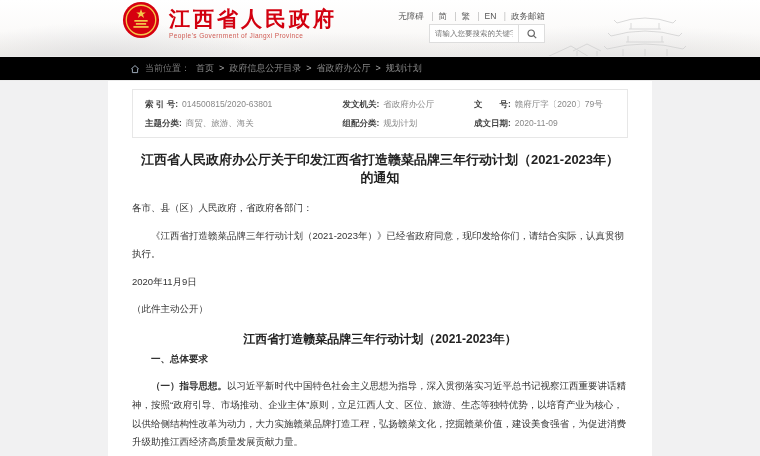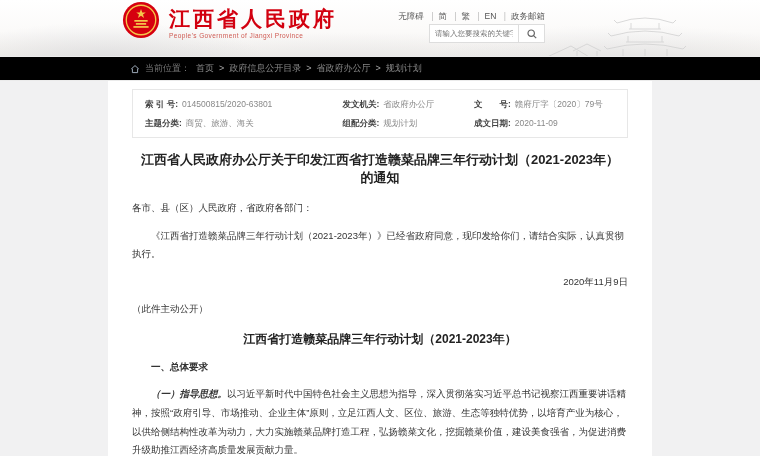--- a/index.html
+++ b/index.html
@@ -49,24 +49,24 @@
   .meta-table { border:1px solid #e7e7e7; display:grid; grid-template-columns:42% 28% 30%;
     padding:9px 12px 7px; row-gap:7px; font-size:8.5px; margin-bottom:6px; }
   .m-label { font-weight:bold; color:#444; }
   .m-value { color:#888; margin-left:4px; }
 
   .doc-title { font-size:13px; font-weight:bold; color:#222; text-align:center;
     margin:13px 4px 12px; line-height:1.4; }
 
   .doc-body p { font-size:9.5px; color:#333; line-height:1.95; margin:0 0 9px; }
   .p-indent { text-indent:2em; }
-  .p-right { text-align:right; }
-  .doc-subtitle { font-size:12px; font-weight:bold; color:#222; text-align:center; margin:12px 0 10px; }
+  .p-right { text-align:left; }
+  .doc-subtitle { font-size:12px; font-weight:bold; color:#222; text-align:center; margin:12px 0 2px; }
   .sec-head { font-weight:bold; color:#222; }
-  .inline-label { font-weight:bold; font-style:italic; }
+  .inline-label { font-weight:bold; }
 </style>
 </head>
 <body>
 
 <div class="page">
 
   <header class="header">
     <div class="mountains"></div>
 
     <svg class="pavilion" width="160" height="52" viewBox="0 0 160 52" fill="none" stroke="#d3d3d3" stroke-width="1">

